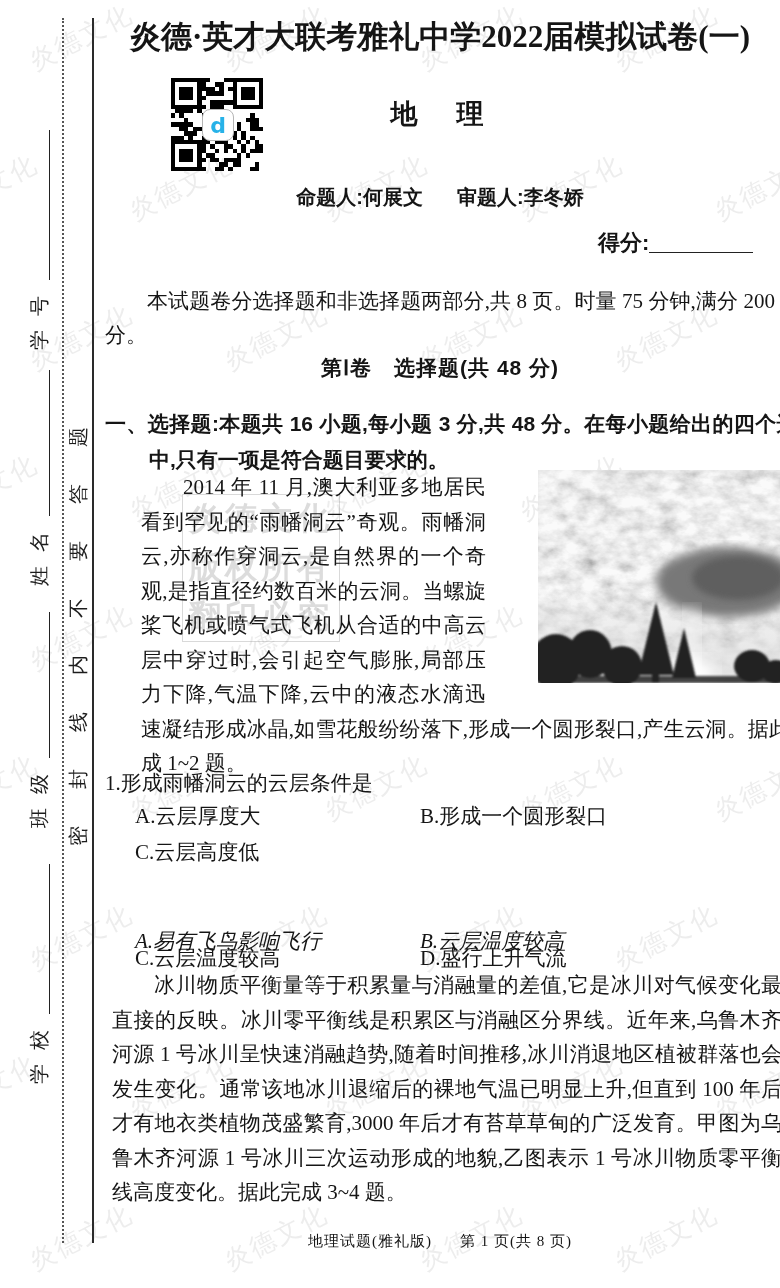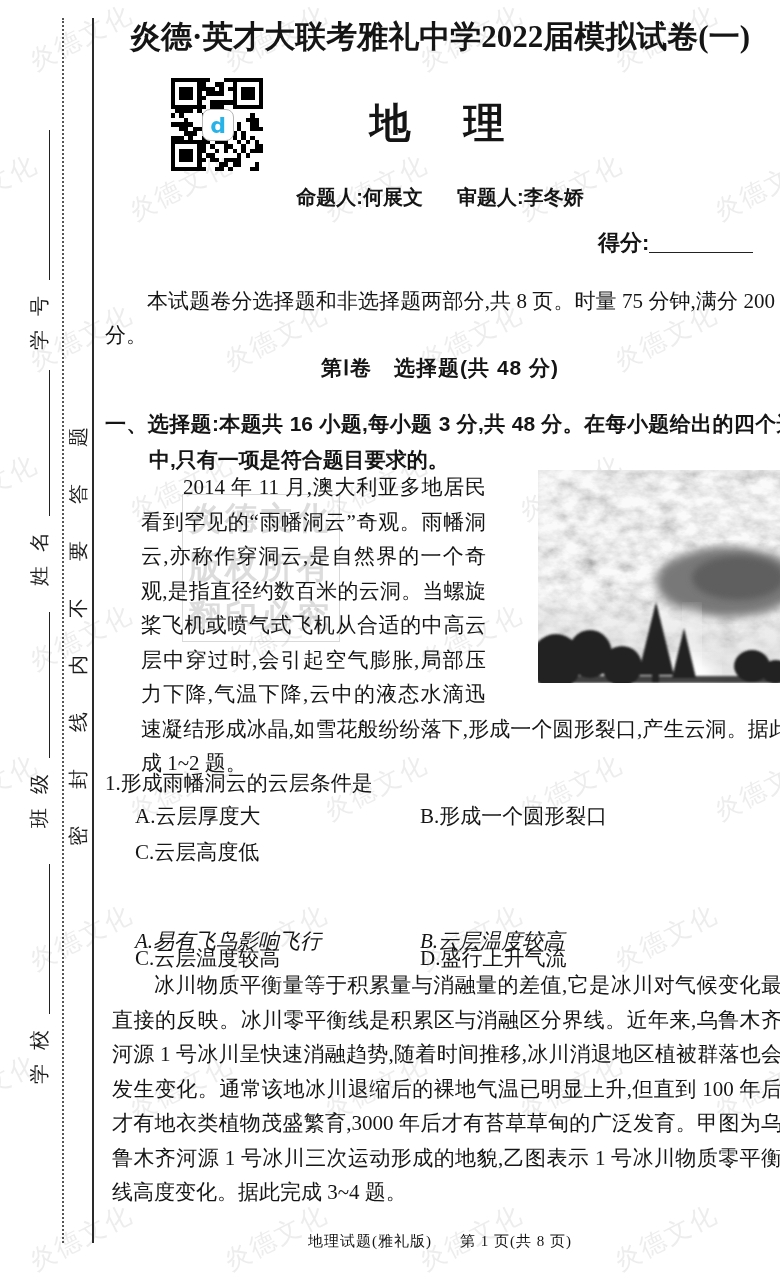--- a/index.html
+++ b/index.html
@@ -18,21 +18,21 @@
   .vline-solid{position:absolute;left:92px;top:18px;height:1225px;width:1.5px;background:#2a2a2a;z-index:1;}
   .side-field{position:absolute;transform:rotate(-90deg);transform-origin:0 0;white-space:nowrap;
         font-size:20px;letter-spacing:14px;color:#1c1c1c;z-index:1;height:30px;line-height:30px;}
   .side-field .blank{display:inline-block;height:1em;border-bottom:1.5px solid #222;vertical-align:-4px;margin-left:2px;}
   .seal-text{position:absolute;left:63px;top:846px;width:460px;transform:rotate(-90deg);transform-origin:0 0;
         white-space:nowrap;font-size:20px;letter-spacing:37px;color:#1c1c1c;z-index:1;height:30px;line-height:30px;}
   
   .blk{position:absolute;left:105px;width:670px;z-index:2;}
   .center{text-align:center;}
   .series-title{top:16px;font-size:31px;font-weight:900;letter-spacing:0px;font-family:"Liberation Serif",serif;}
-  .subject-title{top:96px;font-size:41px;font-weight:900;font-family:"Liberation Sans","DejaVu Sans",sans-serif;letter-spacing:6px;}
+  .subject-title{top:96px;font-size:27px;font-weight:900;font-family:"Liberation Sans","DejaVu Sans",sans-serif;letter-spacing:6px;}
   .authors{top:184px;font-size:20px;font-weight:700;font-family:"Liberation Sans",sans-serif;}
   .authors .gap{display:inline-block;width:34px;}
   .score{left:598px;top:228px;width:180px;font-size:22px;font-weight:700;font-family:"Liberation Sans",sans-serif;}
   .score .score-line{display:inline-block;width:104px;border-bottom:1.5px solid #222;height:1em;vertical-align:-3px;}
   .intro{top:284px;font-size:21px;line-height:34px;text-align:justify;text-indent:2em;}
   .section-title{top:354px;font-size:21px;font-weight:700;font-family:"Liberation Sans",sans-serif;letter-spacing:1px;}
   .instruction{top:406px;font-size:21px;font-weight:700;line-height:36px;text-align:justify;
         font-family:"Liberation Sans",sans-serif;padding-left:44px;text-indent:-44px;}
   .passage{font-size:21px;line-height:34.5px;text-align:justify;text-indent:2em;}
   .passage1{top:470px;margin-left:36px;}

